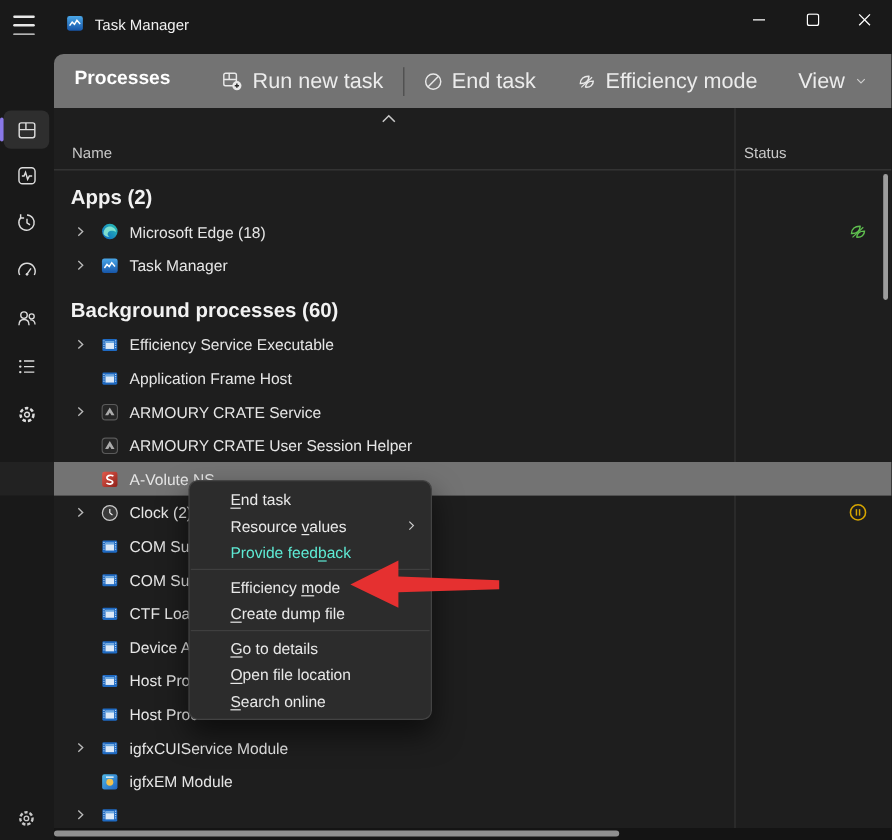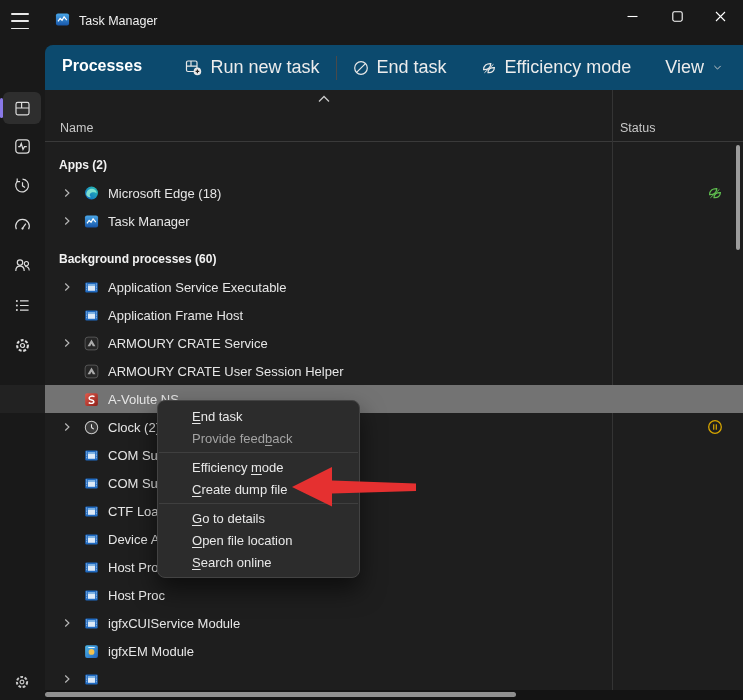--- a/index.html
+++ b/index.html
@@ -22,21 +22,21 @@
   .sidebar { position:absolute; left:0; top:45px; width:45px; height:655px; background:#191919; }
   .side-sel-strip { position:absolute; left:0; top:340px; width:45px; height:28px; background:#222222; }
   .side-item { position:absolute; left:3px; width:38px; height:32px; border-radius:6px;
     display:flex; align-items:center; justify-content:center; }
   .side-item.selected { background:#2e2e2e; }
   .accent-pill { position:absolute; left:-3px; top:6px; width:3px; height:20px; border-radius:2px; }
 
   
   .panel { position:absolute; left:45px; top:45px; width:698px; height:655px; background:#1e1e1e;
     border-top-left-radius:8px; }
-  .toolbar { position:absolute; left:0; top:0; width:698px; height:45px; background:#0c4a6e;
+  .toolbar { position:absolute; left:0; top:0; width:698px; height:45px; background:#737373;
     border-top-left-radius:8px; display:flex; align-items:center; }
   .page-title { position:absolute; left:17px; top:12px; font-size:16px; font-weight:700; color:#ffffff; }
   .tb-right { position:absolute; right:10px; top:0; height:45px; display:flex; align-items:center; }
   .tb-btn { display:flex; align-items:center; gap:8px; padding:6px 10px; border-radius:4px;
     font-size:18px; color:#ececec; cursor:default; }
   .tb-sep { width:1px; height:24px; background:#4a4a4a; margin:0 6px; }
   .tb-gap { width:14px; }
 
   
   .theader-chevron { position:absolute; left:317px; top:95px; }
@@ -49,36 +49,36 @@
   .row { position:relative; height:28px; display:flex; align-items:center; padding-left:15px; }
   .row.selected { background:#737373; }
   .row .chev-slot { width:24px; display:flex; align-items:center; }
   .row .proc-icon { width:15px; height:15px; display:flex; align-items:center; margin-right:9px; }
   .row .proc-label { font-size:13px; color:#e6e6e6; white-space:nowrap; }
   .row .status-cell { position:absolute; left:567px; width:131px; height:28px; display:flex;
     align-items:center; }
   .row .status-cell svg { margin-left:95px; }
   .section-row { height:28px; display:flex; align-items:center; padding-left:14px; }
   .section-row.gap1 { margin-top:8px; } .section-row.gap2 { margin-top:10px; }
-  .section-label { font-size:12px; font-weight:600; color:#f2f2f2; white-space:nowrap; }
+  .section-label { font-size:17px; font-weight:600; color:#f2f2f2; white-space:nowrap; }
 
   
   .vscroll-thumb { position:absolute; left:736px; top:145px; width:4px; height:105px;
     background:#9d9d9d; border-radius:2px; }
   .hscroll-track { position:absolute; left:45px; top:690px; width:698px; height:10px; background:#141414; }
   .hscroll-thumb { position:absolute; left:0px; top:2px; width:471px; height:5px; background:#8f8f8f;
     border-radius:3px; }
 
   
   .context-menu { position:absolute; left:157px; top:400px; width:203px; background:#2c2c2c;
     border:1px solid #434343; border-radius:8px; padding:4px 0;
     box-shadow:0 12px 24px rgba(0,0,0,.55); z-index:20; }
   .menu-item { height:22px; display:flex; align-items:center; padding:0 10px 0 34px;
     font-size:13px; color:#e8e8e8; }
-  .menu-item.disabled { color:#a3a3a3; }
+  .menu-item.disabled { color:#5eead4; }
   .menu-item .grow { flex:1; }
   .menu-sep { height:1px; background:#3f3f3f; margin:3px 1px; }
   u { text-decoration:underline; text-underline-offset:2px; }
 
   .arrow-overlay { position:absolute; left:0; top:0; z-index:30; pointer-events:none; }
   svg { display:block; }
 </style>
 </head>
 <body>
 
@@ -328,21 +328,21 @@
               <circle cx="2.8" cy="6.3" r=".55"></circle>
               <circle cx="2.8" cy="8.3" r=".55"></circle>
               <circle cx="2.8" cy="10.3" r=".55"></circle>
               <circle cx="13.2" cy="4.3" r=".55"></circle>
               <circle cx="13.2" cy="6.3" r=".55"></circle>
               <circle cx="13.2" cy="8.3" r=".55"></circle>
               <circle cx="13.2" cy="10.3" r=".55"></circle>
             </g>
           </svg>
         </span>
-        <span class="proc-label">Application Service Executable</span>
+        <span class="proc-label">Efficiency Service Executable</span>
       </div>
       <div class="row">
         <span class="chev-slot"></span>
         <span class="proc-icon">
           <svg width="15" height="15" viewBox="0 0 16 16">
             <rect x="1.4" y="2.6" width="13.2" height="10.8" rx="1.2" fill="#1f6ac2"></rect>
             <rect x="4.2" y="4.5" width="7.6" height="7" fill="#dce9f7"></rect>
             <rect x="4.2" y="4.5" width="7.6" height="1.7" fill="#6aa7e0"></rect>
             <g fill="#cfe3f7">
               <circle cx="2.8" cy="4.3" r=".55"></circle>
@@ -618,20 +618,29 @@
   <div class="vscroll-thumb"></div>
   <div class="hscroll-track">
     <div class="hscroll-thumb"></div>
   </div>
 
   <div class="context-menu" id="ctx-menu">
       <div class="menu-item">
         <span><u>E</u>nd task</span>
         <span class="grow"></span>
       </div>
+      <div class="menu-item">
+        <span>Resource <u>v</u>alues</span>
+        <span class="grow"></span>
+        <span>
+          <svg width="12" height="12" viewBox="0 0 16 16">
+            <polyline points="5.5,3.5 10,8 5.5,12.5" fill="none" stroke="#cfcfcf" stroke-width="1.3"></polyline>
+          </svg>
+        </span>
+      </div>
       <div class="menu-item disabled">
         <span>Provide feed<u>b</u>ack</span>
         <span class="grow"></span>
       </div>
       <div class="menu-sep"></div>
       <div class="menu-item">
         <span>Efficiency <u>m</u>ode</span>
         <span class="grow"></span>
       </div>
       <div class="menu-item">

